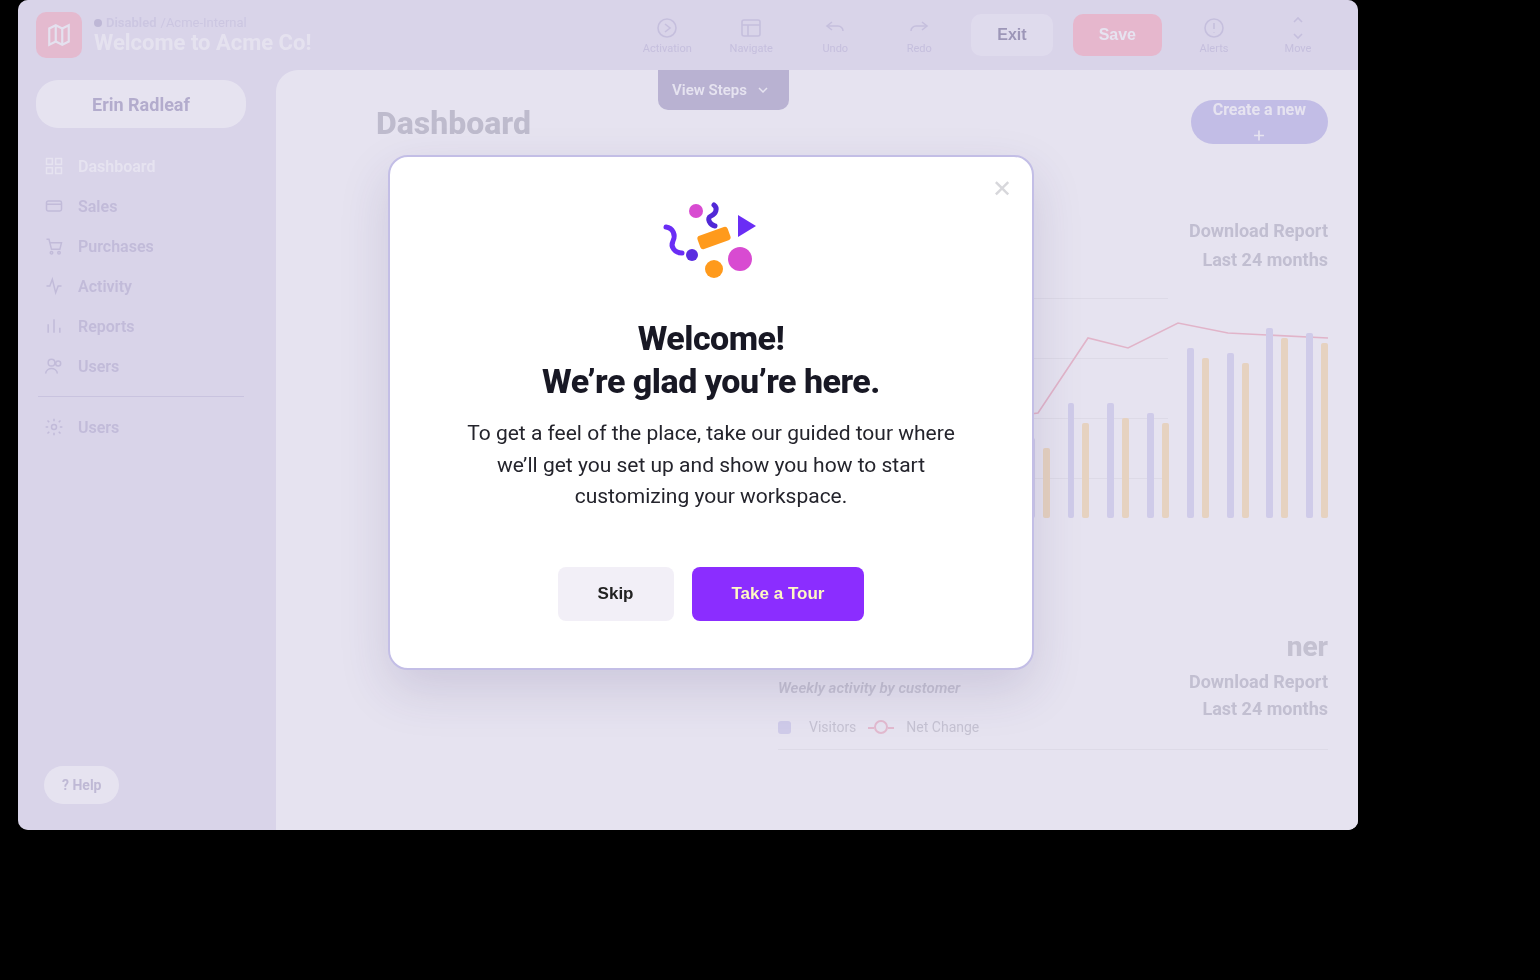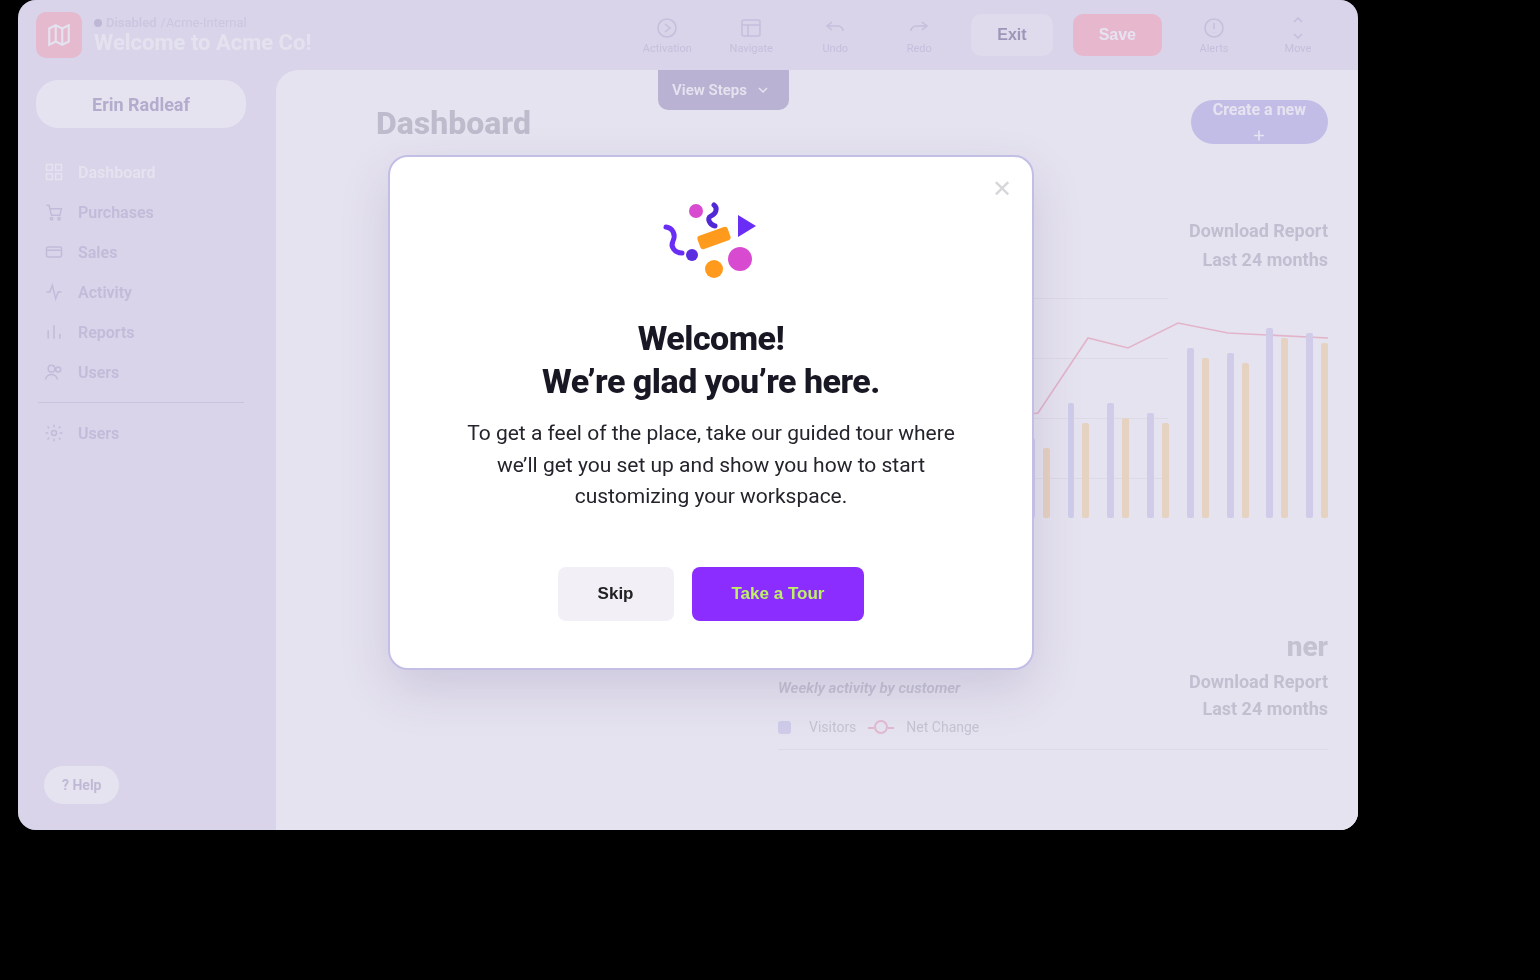--- a/index.html
+++ b/index.html
@@ -1,35 +1,35 @@
 <!DOCTYPE html>
 <html><head>
 <meta charset="utf-8">
 <style>
 * { margin: 0; padding: 0; box-sizing: border-box; }
 html, body { width: 1540px; height: 980px; background: #000; font-family: -apple-system, BlinkMacSystemFont, "Segoe UI", Roboto, Helvetica, Arial, sans-serif; color: #2a2f4a; }
-.app { position: absolute; left: 18px; top: 0; width: 1340px; height: 830px; border-radius: 18px; overflow: hidden; background: #e7e3f3; }
+.app { position: absolute; left: 18px; top: 0; width: 1340px; height: 830px; border-radius: 10px; overflow: hidden; background: #e7e3f3; }
 .topbar { position: relative; height: 70px; display: flex; align-items: center; padding: 0 18px; }
 .logo { width: 46px; height: 46px; border-radius: 10px; background: #ffb0bf; opacity: .9; display: flex; align-items: center; justify-content: center; margin-right: 12px; }
 .logo svg { width: 26px; height: 26px; stroke: #fff; fill: none; stroke-width: 2; }
 .title-wrap { display: flex; flex-direction: column; }
 .status-row { display: flex; align-items: center; font-size: 13px; color: #b6b0d0; font-weight: 600; gap: 4px; }
 .status-dot { width: 8px; height: 8px; border-radius: 50%; background: #b6b0d0; display: inline-block; }
 .status-disabled { color: #cfcbe4; }
 .breadcrumb { color: #cfcbe4; font-weight: 400; }
 .title { color: #fff; opacity: .95; font-size: 22px; font-weight: 700; }
 .top-spacer { flex: 1; }
 .icon-btn { display: flex; flex-direction: column; align-items: center; justify-content: center; width: 60px; height: 46px; margin: 0 12px; color: #c4bedd; cursor: pointer; }
 .icon-btn svg { width: 24px; height: 24px; stroke: currentColor; fill: none; stroke-width: 1.6; }
 .icon-btn span.lbl { font-size: 11px; margin-top: 2px; }
 .btn-plain { height: 42px; padding: 0 26px; border-radius: 10px; font-weight: 700; font-size: 16px; border: none; cursor: pointer; margin: 0 10px; }
 .btn-exit { background: #f3f0fa; color: #7a7499; }
 .btn-save { background: #ffb0bf; color: #fff; }
 .sidebar { position: absolute; left: 18px; top: 80px; width: 210px; }
-.user-pill { background: #fff; color: #a39cc0; font-weight: 700; border-radius: 22px; height: 48px; display: flex; align-items: center; justify-content: center; margin-bottom: 24px; font-size: 18px; }
+.user-pill { background: #fff; color: #a39cc0; font-weight: 700; border-radius: 22px; height: 48px; display: flex; align-items: center; justify-content: center; margin-bottom: 18px; font-size: 18px; }
 .nav-item { display: flex; align-items: center; gap: 14px; padding: 10px 8px; color: #bdb7d6; font-weight: 600; cursor: pointer; }
 .nav-item.active { color: #fff; }
 .nav-item svg { width: 20px; height: 20px; stroke: currentColor; fill: none; stroke-width: 1.8; }
 .divider { height: 1px; background: #cbc5e0; margin: 10px 2px; }
 .help-pill { position: absolute; left: 26px; bottom: 26px; background: #fff; color: #b9b3ce; font-weight: 700; border-radius: 22px; height: 38px; padding: 0 18px; display: flex; align-items: center; font-size: 14px;}
 .content { position: absolute; left: 258px; top: 70px; right: 0; bottom: 0; background: #fff; border-top-left-radius: 22px; }
 .view-steps-tab { position: absolute; left: 382px; top: 0; height: 40px; padding: 0 18px 0 14px; background: #ada7c9; color: #fff; display: flex; align-items: center; border-radius: 0 0 10px 10px; font-size: 15px; font-weight: 600; gap: 8px; cursor: pointer;}
 .h1 { font-size: 32px; font-weight: 800; color: #b7b7bf; margin: 34px 0 0 100px; position: absolute;}
 .btn-create { position: absolute; right: 30px; top: 30px; height: 44px; padding: 0 22px; background: #bebbed; color: #fff; border-radius: 22px; font-weight: 700; display: flex; align-items: center; gap: 8px; font-size: 16px; flex-direction: column;}
 .chart-panel { position: absolute; right: 30px; top: 150px; width: 520px; text-align: right; color: #bcbcc6; font-weight: 700; }
@@ -54,21 +54,21 @@
 .hr { height:1px; background:#eee; margin-top:14px;}
 .overlay { position: absolute; inset: 0; background: rgba(199,193,222,.45); }
 .modal { position: absolute; left: 370px; top: 155px; width: 646px; height: 515px; background: #fff; border-radius: 20px; border: 2px solid #c3bee6; box-shadow: 0 20px 50px rgba(60,50,110,.15); padding: 28px; }
 .close { position: absolute; right: 20px; top: 18px; color: #d7d7db; font-size: 24px; cursor: pointer; }
 .confetti { display:flex; justify-content:center; margin-top:14px; margin-bottom:12px;}
 .m-title { text-align: center; font-size: 34px; font-weight: 800; color: #181824; line-height: 1.25; letter-spacing:-.5px;margin-top:32px;}
 .m-body { text-align: center; font-size: 21px; color: #24242c; margin: 16px auto 0; max-width: 500px; line-height: 1.5; }
 .m-actions { display: flex; justify-content: center; gap: 18px; margin-top: 54px; }
 .m-btn { height: 54px; padding: 0 40px; border-radius: 8px; border: none; font-weight: 700; font-size: 17px; cursor: pointer; }
 .m-skip { background: #f2eff7; color: #222; }
-.m-tour { background: #8b2dff; color: #bef264; }
+.m-tour { background: #8b2dff; color: #fef9c3; }
 </style>
 </head>
 <body>
 
 <div class="app">
 
   <div class="topbar">
     <div class="logo">
       <svg viewBox="0 0 24 24">
           <path d="M9 3l-6 3v15l6-3 6 3 6-3V3l-6 3-6-3z"></path>
@@ -135,32 +135,32 @@
       <svg viewBox="0 0 24 24">
           <rect x="3" y="3" width="7" height="7"></rect>
           <rect x="14" y="3" width="7" height="7"></rect>
           <rect x="3" y="14" width="7" height="7"></rect>
           <rect x="14" y="14" width="7" height="7"></rect>
         </svg>
       <span>Dashboard</span>
     </div>
     <div class="nav-item">
       <svg viewBox="0 0 24 24">
+          <rect x="3" y="6" width="18" height="12" rx="2"></rect>
+          <path d="M3 10h18"></path>
+        </svg>
+      <span>Sales</span>
+    </div>
+    <div class="nav-item">
+      <svg viewBox="0 0 24 24">
           <circle cx="9" cy="20" r="1.5"></circle>
           <circle cx="18" cy="20" r="1.5"></circle>
           <path d="M3 4h3l3 12h10l2-8H7"></path>
         </svg>
       <span>Purchases</span>
-    </div>
-    <div class="nav-item">
-      <svg viewBox="0 0 24 24">
-          <rect x="3" y="6" width="18" height="12" rx="2"></rect>
-          <path d="M3 10h18"></path>
-        </svg>
-      <span>Sales</span>
     </div>
     <div class="nav-item">
       <svg viewBox="0 0 24 24">
           <path d="M3 12h4l3-8 4 16 3-8h4"></path>
         </svg>
       <span>Activity</span>
     </div>
     <div class="nav-item">
       <svg viewBox="0 0 24 24">
           <path d="M5 20V10M12 20V4M19 20v-6"></path>

